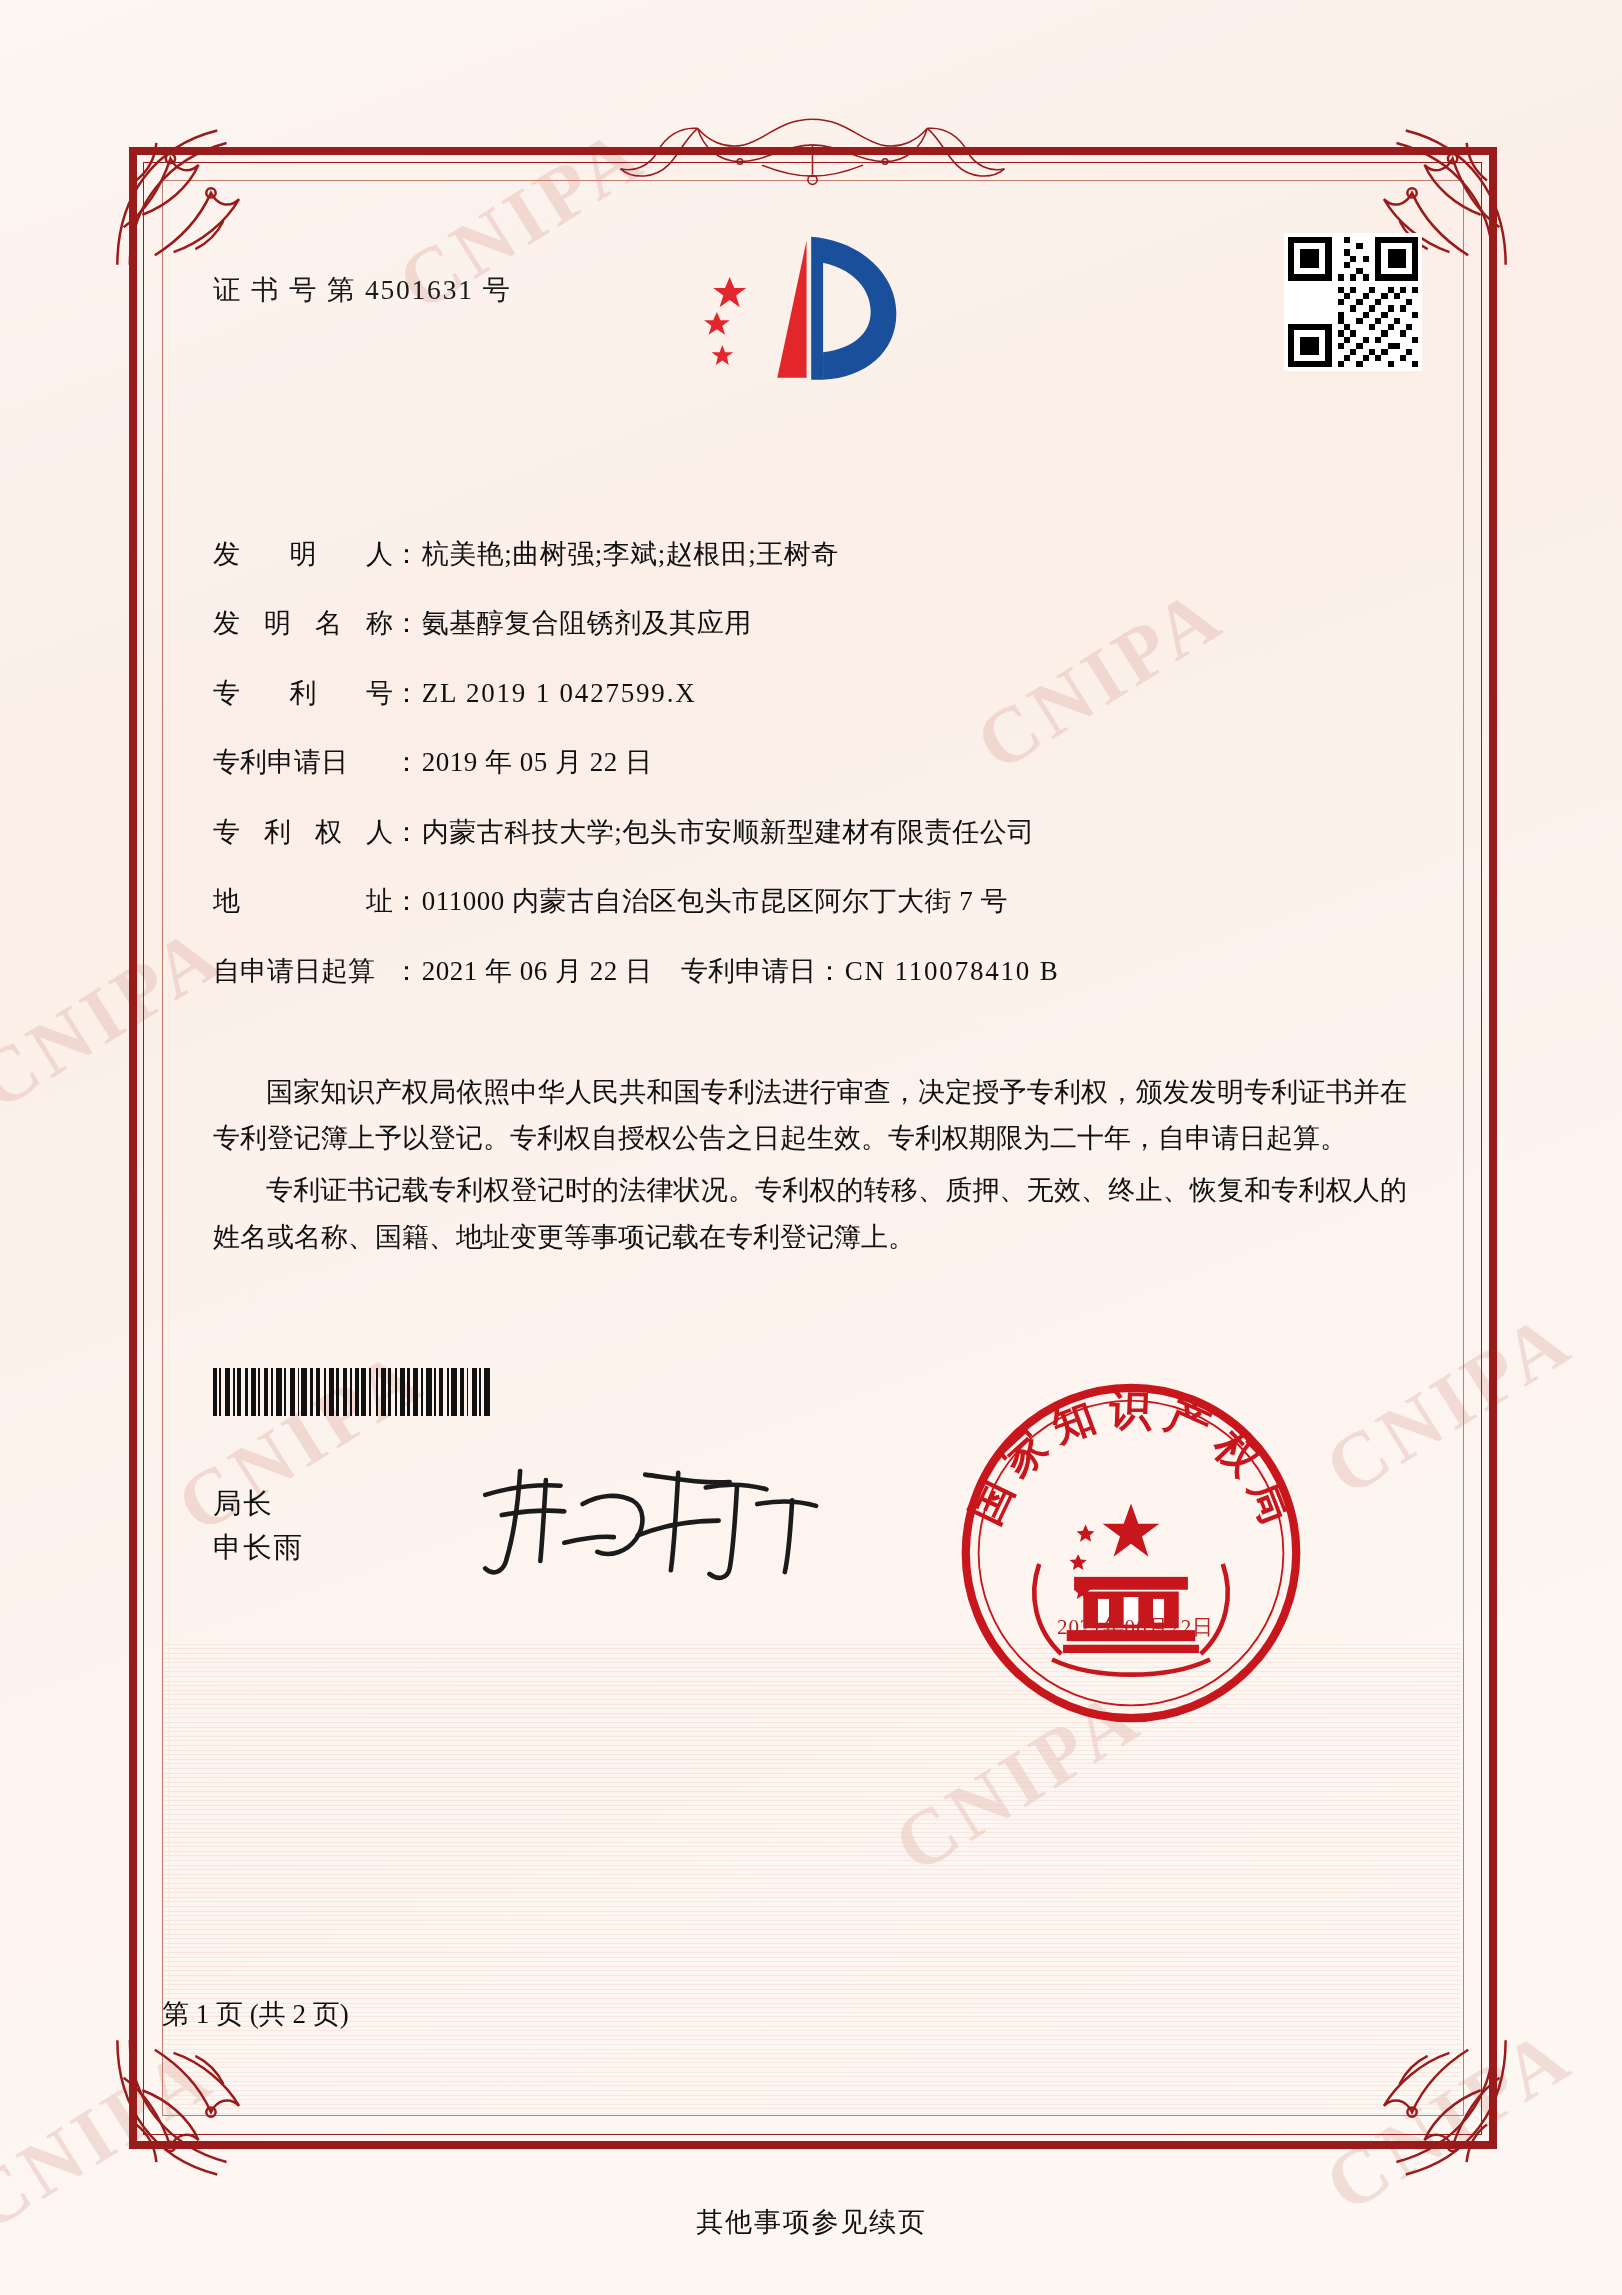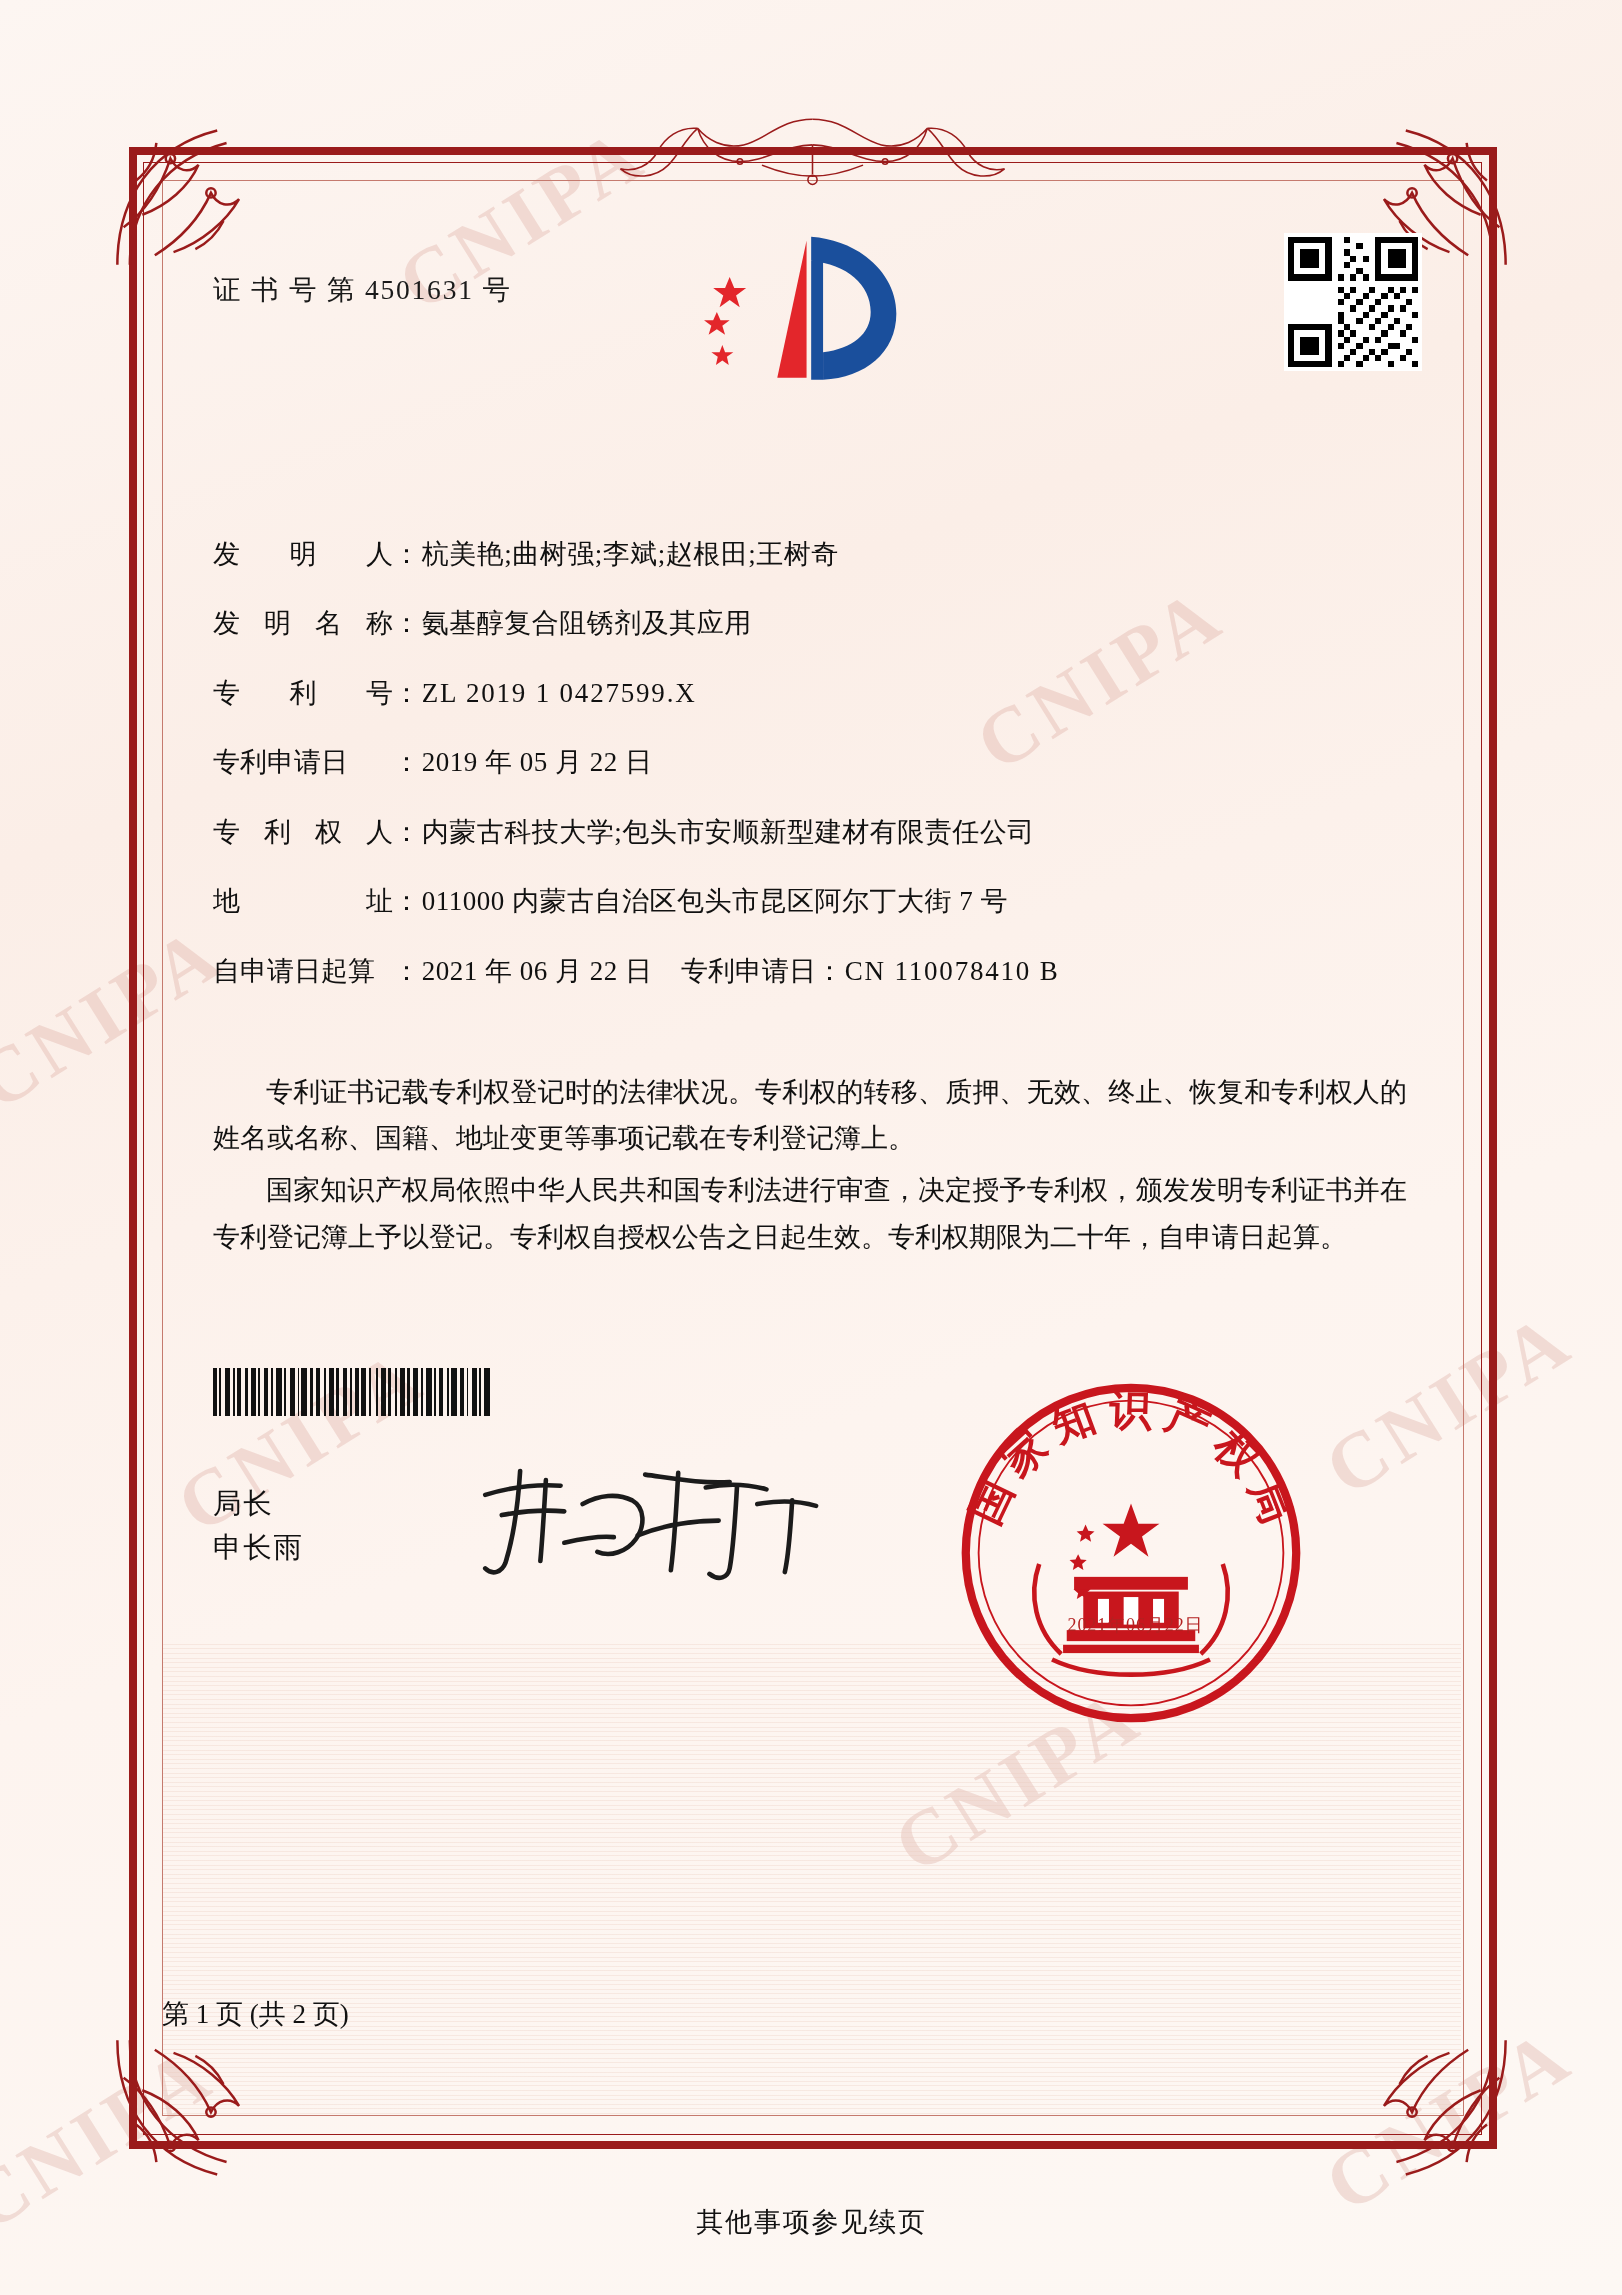--- a/index.html
+++ b/index.html
@@ -226,21 +226,21 @@
     position: absolute;
     left: 790px; top: 1194px;
     width: 358px; height: 358px;
   }
   .seal svg { width: 100%; height: 100%; }
   .seal-date {
     position: absolute;
     left: 808px; top: 1433px;
     width: 331px;
     text-align: center;
-    font-size: 18px;
+    font-size: 21px;
     color: #b32121;
     letter-spacing: 0.9px;
     font-family: "Liberation Serif", serif;
   }
 
   .pagefoot {
     position: absolute;
     left: 0; right: 0; top: 1816px;
     text-align: left;
     font-size: 27px;
@@ -491,22 +491,22 @@
           <span class="f-label-wide">自申请日起算</span><span class="f-colon">：</span><span class="f-value">2021 年 06 月 22 日</span>
         </span>
         <span class="seg2">
           <span>专利申请日</span><span class="f-colon">：</span><span class="f-value mono">CN 110078410 B</span>
         </span>
       </div>
 
     </div>
 
     <div class="paragraphs">
+      <p>国家知识产权局依照中华人民共和国专利法进行审查，决定授予专利权，颁发发明专利证书并在专利登记簿上予以登记。专利权自授权公告之日起生效。专利权期限为二十年，自申请日起算。</p>
       <p>专利证书记载专利权登记时的法律状况。专利权的转移、质押、无效、终止、恢复和专利权人的姓名或名称、国籍、地址变更等事项记载在专利登记簿上。</p>
-      <p>国家知识产权局依照中华人民共和国专利法进行审查，决定授予专利权，颁发发明专利证书并在专利登记簿上予以登记。专利权自授权公告之日起生效。专利权期限为二十年，自申请日起算。</p>
     </div>
 
     <div class="barcode">
       <i style="width:3.7px"></i>
         <i style="width:2.8px;background:transparent"></i>
       <i style="width:1.8px"></i>
         <i style="width:3.7px;background:transparent"></i>
       <i style="width:5.5px"></i>
         <i style="width:2.8px;background:transparent"></i>
       <i style="width:1.8px"></i>

